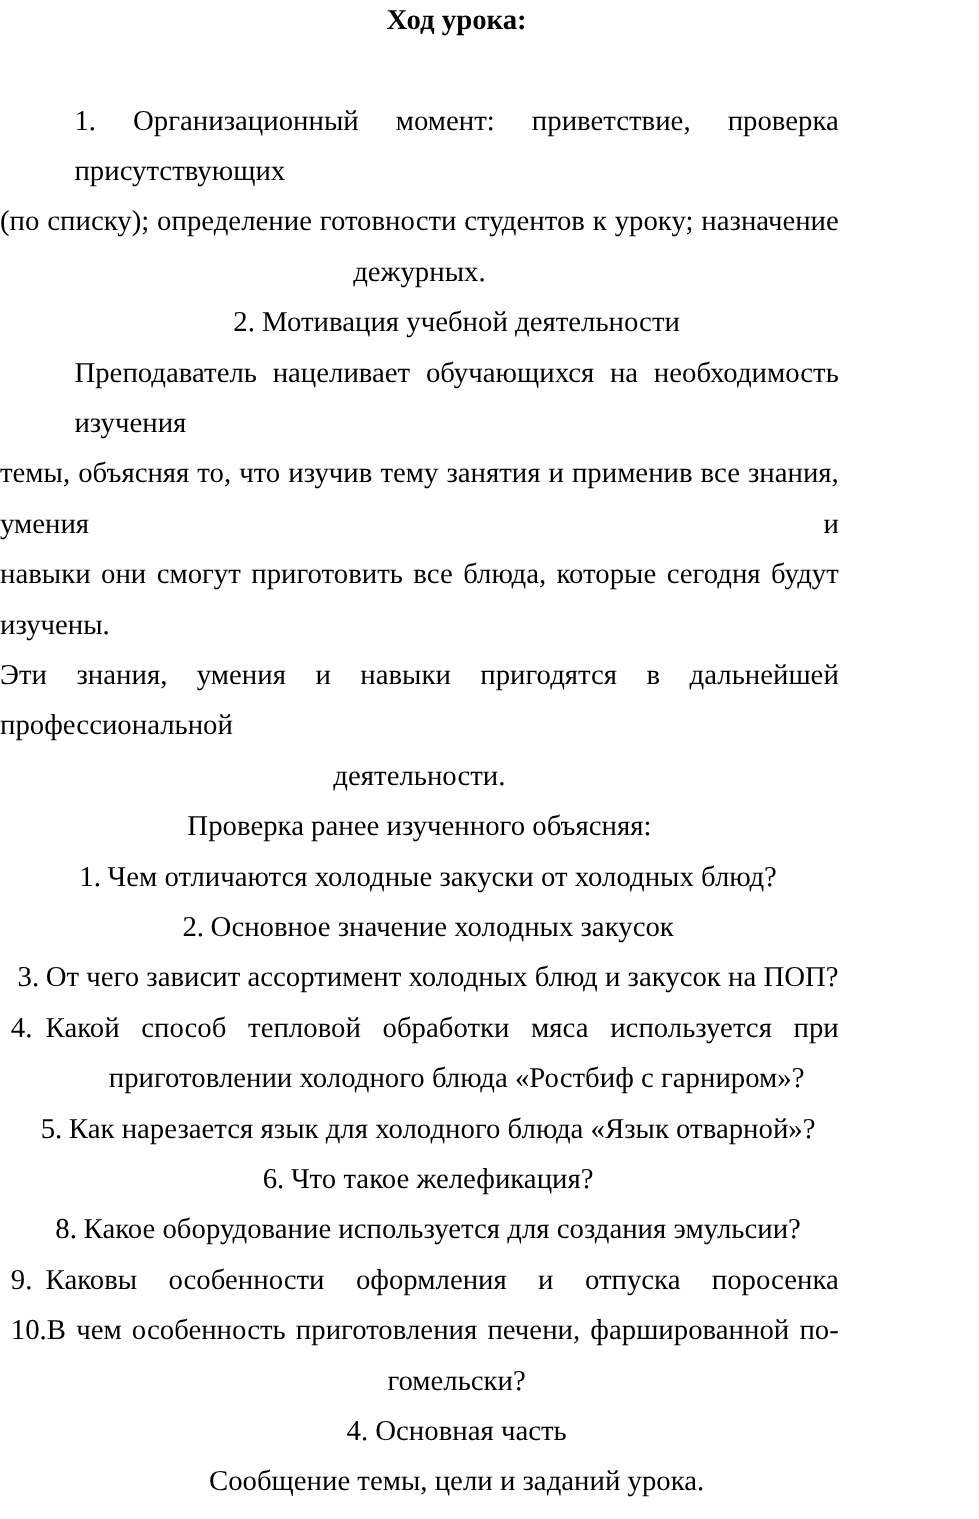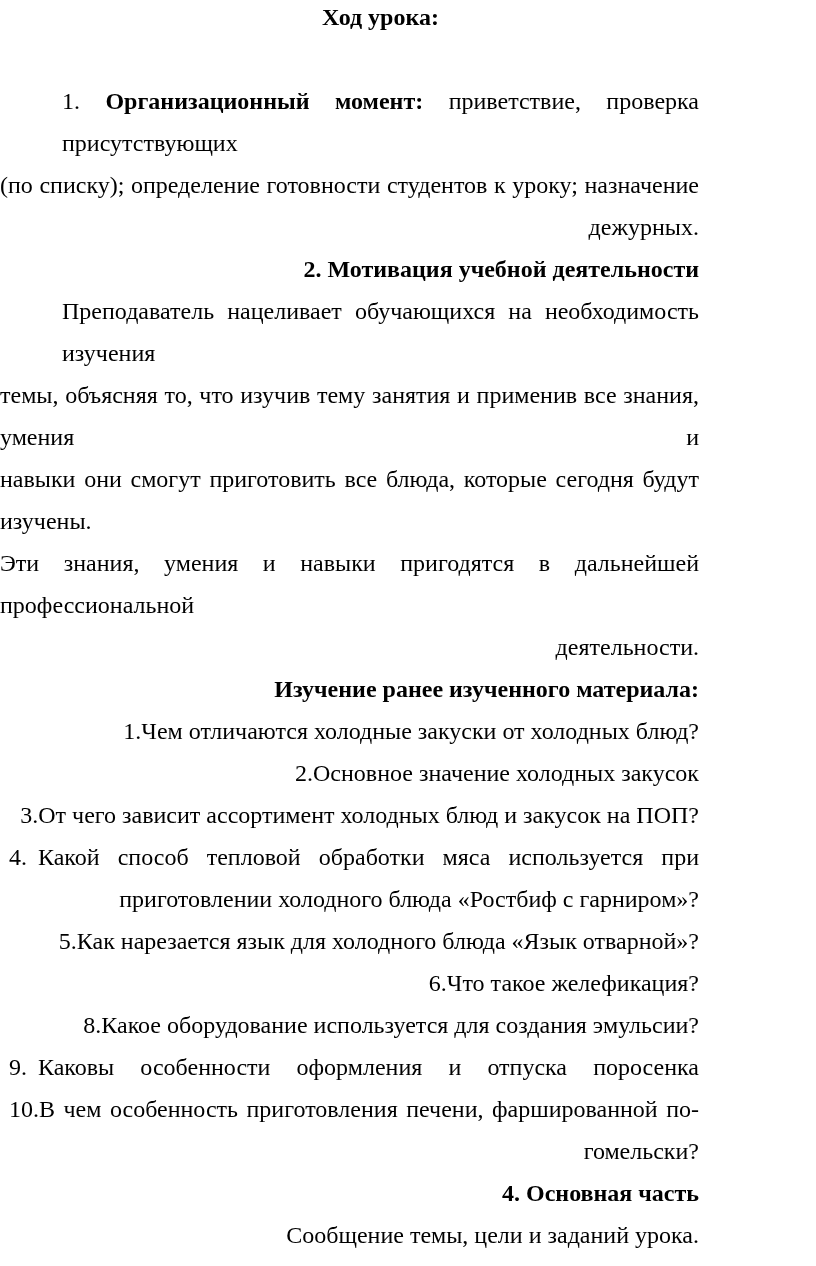--- a/index.html
+++ b/index.html
@@ -23,42 +23,42 @@
   }
   .doc-title {
     font-weight: bold;
     text-align: center;
     padding-left: 62px; 
   }
   .spacer {
     height: 42px;
   }
   .line {
-    text-align: right;
+    text-align: center;
     white-space: nowrap; 
   }
   .line.j {
     white-space: normal;
     text-align: justify;
     text-align-last: justify;
   }
   .line.ind {
     padding-left: 62px;
   }
   .line.li1 {
     padding-left: 38px;
     text-indent: -29px;
     white-space: normal;
   }
   .num {
     display: inline-block;
     min-width: 29px;
     text-indent: 0;
   }
-  b { font-weight: bold; }
+  b { font-weight: normal; }
 </style>
 </head>
 <body>
 
 <div class="page">
   <div class="doc">
     <div class="doc-title">Ход урока:</div>
     <div>
         <div class="spacer"></div>
         <div>
@@ -70,21 +70,21 @@
           <div class="line ind"><b>2. Мотивация учебной деятельности</b></div>
         </div>
         <div>
           <div class="line j ind"><span>Преподаватель нацеливает обучающихся на необходимость изучения</span></div>
           <div class="line j"><span>темы, объясняя то, что изучив тему занятия и применив все знания, умения и</span></div>
           <div class="line j"><span>навыки они смогут приготовить все блюда, которые сегодня будут изучены.</span></div>
           <div class="line j"><span>Эти знания, умения и навыки пригодятся в дальнейшей профессиональной</span></div>
           <div class="line"><span>деятельности.</span></div>
         </div>
         <div>
-          <div class="line"><b>Изучение ранее изученного материала:</b></div>
+          <div class="line"><b>Проверка ранее изученного объясняя:</b></div>
         </div>
         <div>
           <div class="line li1"><span class="num">1.</span><span>Чем отличаются холодные закуски от холодных блюд?</span></div>
         </div>
         <div>
           <div class="line li1"><span class="num">2.</span><span>Основное значение холодных закусок</span></div>
         </div>
         <div>
           <div class="line li1"><span class="num">3.</span><span>От чего зависит ассортимент холодных блюд и закусок на ПОП?</span></div>
         </div>

